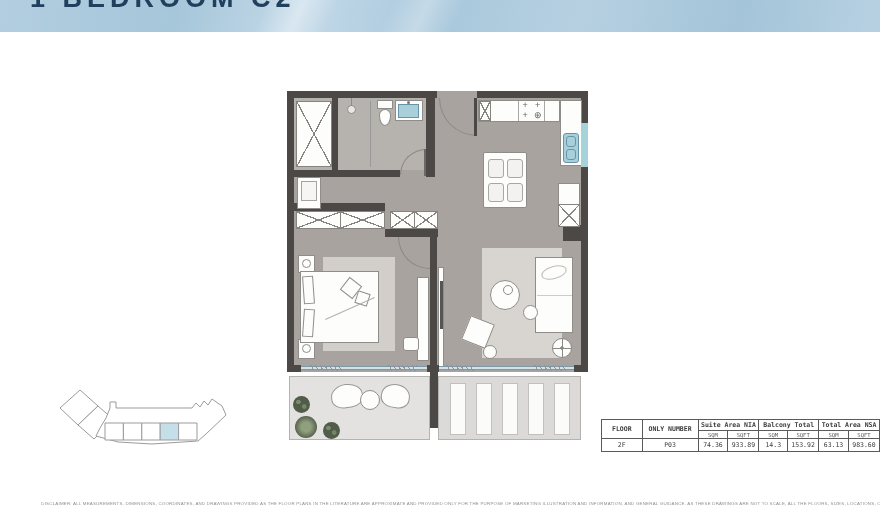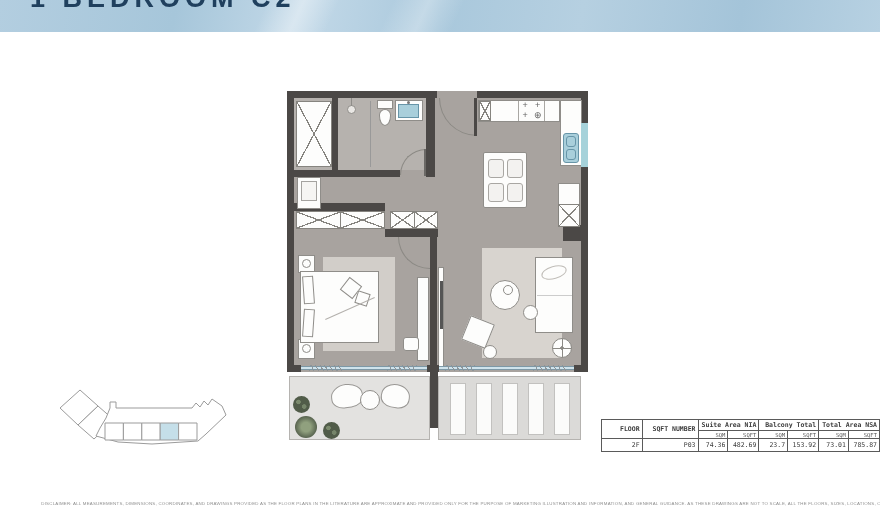--- a/index.html
+++ b/index.html
@@ -41,21 +41,21 @@
        radial-gradient(circle,#8b8984 1.5px,transparent 2px) center/100% 100% no-repeat,
        #fdfdfc;}
   .burners{display:grid;grid-template-columns:1fr 1fr;grid-template-rows:1fr 1fr;
      width:100%;height:100%;color:#666;font-size:9px;line-height:9px;text-align:center;}
   
   #keyplan{left:52px;top:386px;width:180px;height:72px;}
   #keyplan svg{display:block;}
   
   #area-table{left:601px;top:419px;border-collapse:collapse;background:#ffffff;
      font-family:"DejaVu Sans Mono", monospace;color:#3c3c3c;}
-  #area-table td,#area-table th{border:1px solid #5a5a5a;text-align:right;vertical-align:middle;padding:0 2px;}
+  #area-table td,#area-table th{border:1px solid #5a5a5a;text-align:center;vertical-align:middle;padding:0 2px;}
   #area-table .h1{font-size:6.5px;font-weight:700;height:10px;}
   #area-table .h2{font-size:5.5px;font-weight:400;height:7px;color:#555;}
   #area-table .v{font-size:6.5px;font-weight:400;height:12px;}
   #area-table .cfloor{width:42px;} #area-table .cunit{width:62px;} #area-table .cnum{width:27px;}
   
   #disclaimer{left:-285px;top:501px;width:1450px;text-align:center;font-size:8px;color:#8f8f8f;
      letter-spacing:.4px;white-space:nowrap;transform:scale(.55);transform-origin:50% 0;}
 </style>
 </head>
 <body>
@@ -206,39 +206,39 @@
       <rect x="108.2" y="37" width="18.4" height="17" fill="#c5dfe9"></rect>
       <rect x="126.6" y="37" width="18.4" height="17"></rect>
     </g>
   </svg>
 </div>
 
 <table class="abs" id="area-table">
   <tbody>
       <tr>
     <td class="h1 cfloor" rowspan="2">FLOOR</td>
-    <td class="h1 cunit" rowspan="2">SQFT NUMBER</td>
+    <td class="h1 cunit" rowspan="2">ONLY NUMBER</td>
     <td class="h1" colspan="2">Suite Area NIA</td>
     <td class="h1" colspan="2">Balcony Total</td>
     <td class="h1" colspan="2">Total Area NSA</td>
   </tr>
   <tr>
     <td class="h2 cnum">SQM</td>
     <td class="h2 cnum">SQFT</td>
     <td class="h2 cnum">SQM</td>
     <td class="h2 cnum">SQFT</td>
     <td class="h2 cnum">SQM</td>
     <td class="h2 cnum">SQFT</td>
   </tr>
   <tr>
     <td class="v">2F</td>
     <td class="v">P03</td>
     <td class="v">74.36</td>
-    <td class="v">482.69</td>
-    <td class="v">23.7</td>
+    <td class="v">933.89</td>
+    <td class="v">14.3</td>
     <td class="v">153.92</td>
-    <td class="v">73.01</td>
-    <td class="v">785.87</td>
+    <td class="v">63.13</td>
+    <td class="v">983.60</td>
   </tr>
 </tbody>
   </table>
 
 <div class="abs" id="disclaimer">DISCLAIMER: ALL MEASUREMENTS, DIMENSIONS, COORDINATES, AND DRAWINGS PROVIDED AS THE FLOOR PLANS IN THE LITERATURE ARE APPROXIMATE AND PROVIDED ONLY FOR THE PURPOSE OF MARKETING ILLUSTRATION AND INFORMATION, AND GENERAL GUIDANCE. AS THESE DRAWINGS ARE NOT TO SCALE, ALL THE FLOORS, SIZES, LOCATIONS, ORIENTATIONS, DIMENSIONS, PICTURES, FITTINGS, FINISHES AND SPECIFICATIONS DISCLAIMED.</div>
 
 </body></html>

